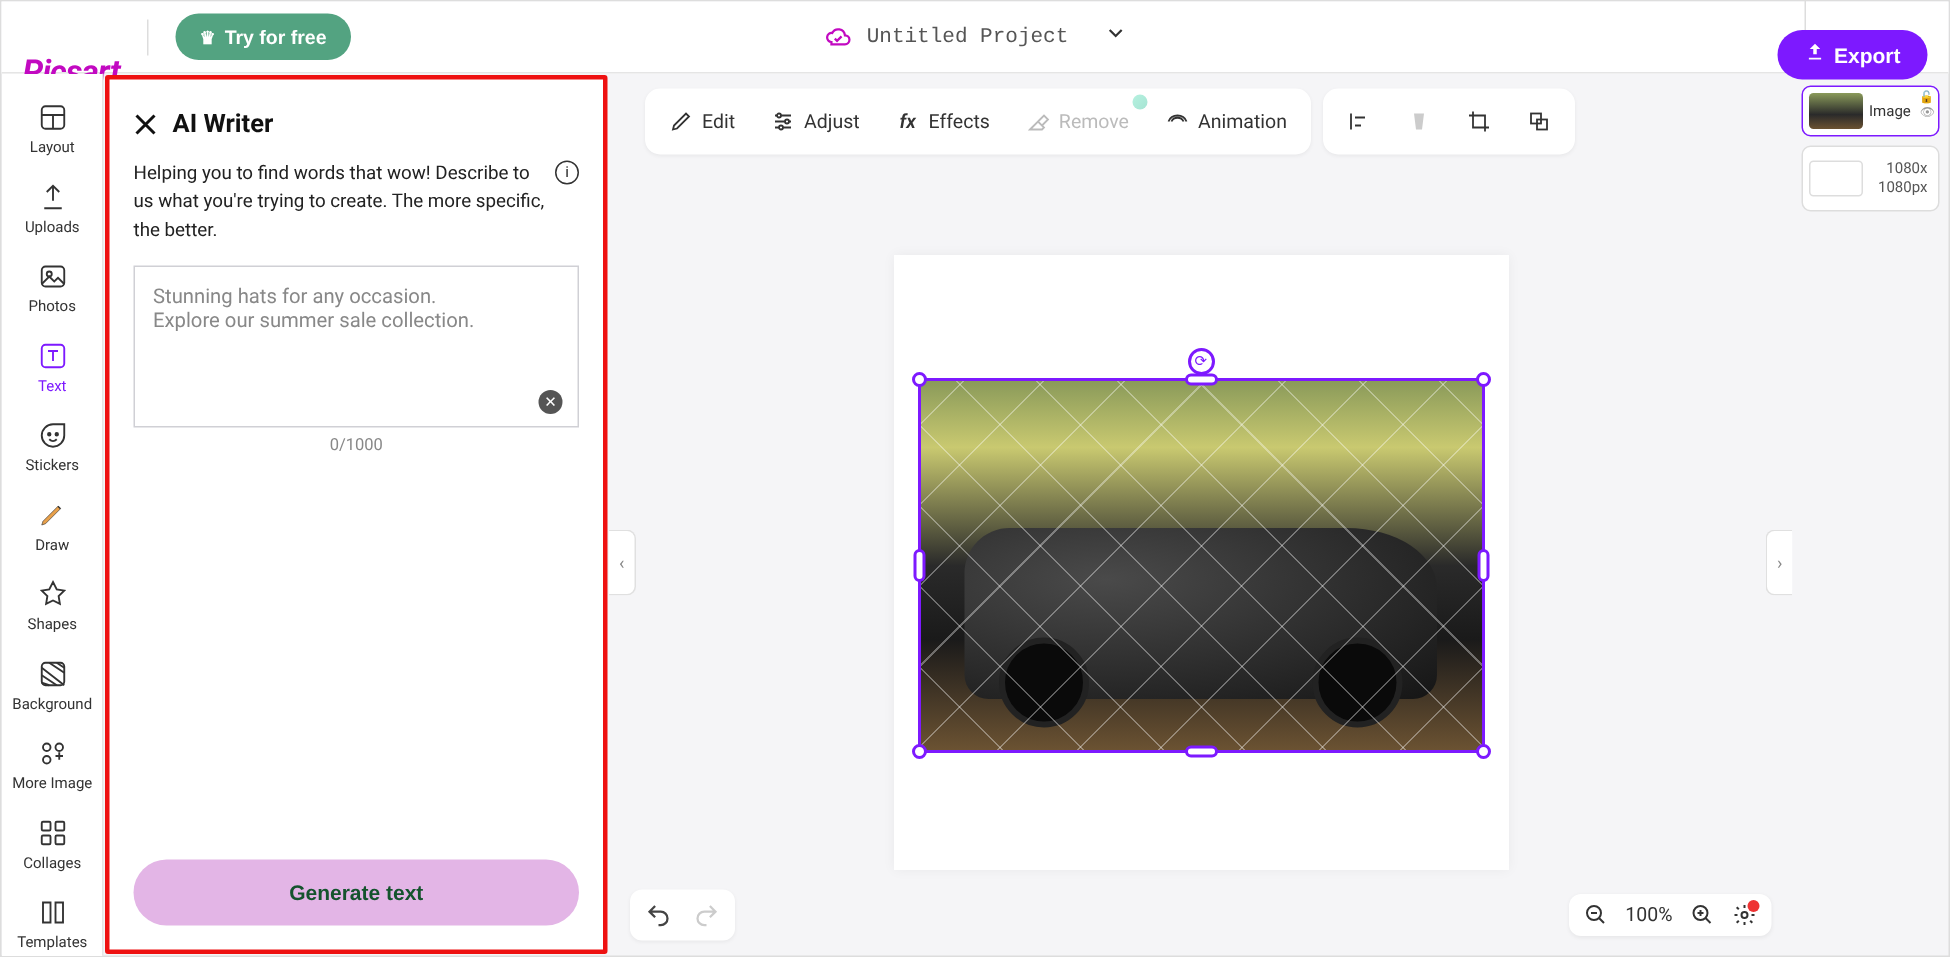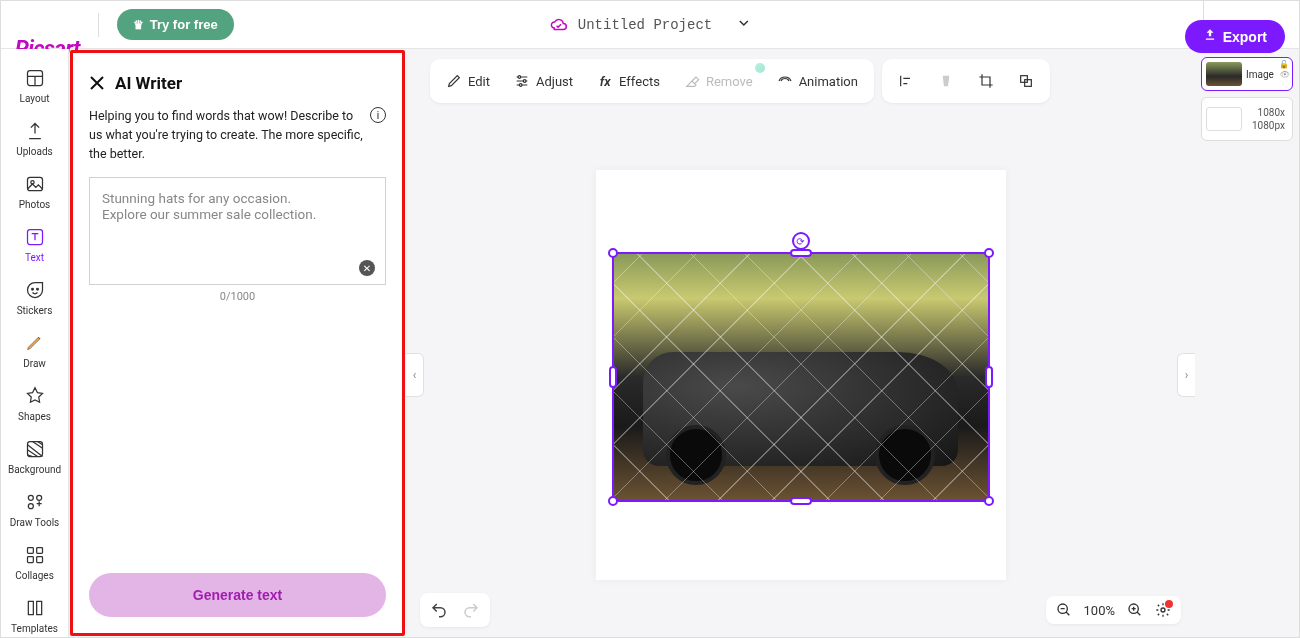--- a/index.html
+++ b/index.html
@@ -24,21 +24,21 @@
   .sp-head h2 { font-size: 17px; font-weight: 700; color: #111; }
   .close-x { width: 16px; height: 16px; cursor: pointer; color:#111; }
   .sp-desc { font-size: 12.5px; color: #222; line-height: 1.5; position: relative; padding-right: 22px; margin-bottom: 14px; }
   .info-ic { position: absolute; right: 0; top: 0; width: 16px; height: 16px; border: 1.5px solid #333; border-radius: 50%; font-size: 10px; display: flex; align-items: center; justify-content: center; }
   .prompt-box { border: 1px solid #d0d0d5; border-radius: 0; padding: 12px 12px 30px; position: relative; min-height: 102px; }
   .prompt-box textarea { width: 100%; border: none; resize: none; font-size: 13.5px; color: #333; font-family: inherit; outline: none; height: 60px; }
   .prompt-box textarea::placeholder { color: #888; }
   .clear-x { position: absolute; right: 10px; bottom: 8px; width: 16px; height: 16px; background: #555; border-radius: 50%; color: #fff; font-size: 10px; display: flex; align-items: center; justify-content: center; cursor: pointer; }
   .counter { text-align: center; font-size: 11px; color: #888; margin-top: 5px; }
   .spacer-flex { flex: 1; }
-  .gen-btn { background: #e3b5e6; color: #a21caf; border: none; border-radius: 24px; padding: 14px; font-size: 14px; font-weight: 600; cursor: pointer; width: 100%; }
+  .gen-btn { background: #e3b5e6; color: #14532d; border: none; border-radius: 24px; padding: 14px; font-size: 14px; font-weight: 600; cursor: pointer; width: 100%; }
   .canvas-area { flex: 1; display: flex; flex-direction: column; overflow: hidden; position: relative; }
   .toolbar2 { display: flex; align-items: center; gap: 8px; padding: 10px 24px; }
   .tool-group { background: #fff; border-radius: 10px; padding: 6px; display: flex; align-items: flex-end; gap: 4px; box-shadow: 0 1px 3px rgba(0,0,0,0.06); }
   .tbtn { display: flex; align-items: center; gap: 6px; padding: 8px 10px; border-radius: 6px; cursor: pointer; font-size: 13px; color: #333; position: relative; }
   .tbtn.disabled { color: #bbb; cursor: default; }
   .tbtn .ticon { width: 16px; height: 16px; display: flex; align-items: center; justify-content: center; }
   .dot-badge { position: absolute; top: -2px; right: -2px; width: 10px; height: 10px; border-radius: 50%; background: linear-gradient(135deg,#6de3c0,#4cc9a8); }
   .canvas-stage { flex: 1; display: flex; align-items: center; justify-content: center; position: relative; }
   .artboard { width: 410px; height: 410px; background: #fff; position: relative; box-shadow: 0 0 8px rgba(0,0,0,0.05); }
   .sel-img { position: absolute; left: 16px; top: 82px; width: 378px; height: 250px; border: 2px solid #7d19ff; }
@@ -191,21 +191,21 @@
       </div>
       <div class="nav-item">
         <div class="ni-icon">
             <svg width="20" height="20" viewBox="0 0 24 24" fill="none" stroke="#333" stroke-width="1.5">
               <circle cx="7" cy="7" r="3"></circle>
               <circle cx="17" cy="7" r="3"></circle>
               <circle cx="7" cy="17" r="3"></circle>
               <path d="M14 14h6M17 11v6"></path>
             </svg>
           </div>
-        <div class="ni-label">Draw Tools</div>
+        <div class="ni-label">More Image</div>
       </div>
       <div class="nav-item">
         <div class="ni-icon">
             <svg width="20" height="20" viewBox="0 0 24 24" fill="none" stroke="#333" stroke-width="1.5">
               <rect x="3" y="3" width="7" height="7" rx="1"></rect>
               <rect x="14" y="3" width="7" height="7" rx="1"></rect>
               <rect x="3" y="14" width="7" height="7" rx="1"></rect>
               <rect x="14" y="14" width="7" height="7" rx="1"></rect>
             </svg>
           </div>

